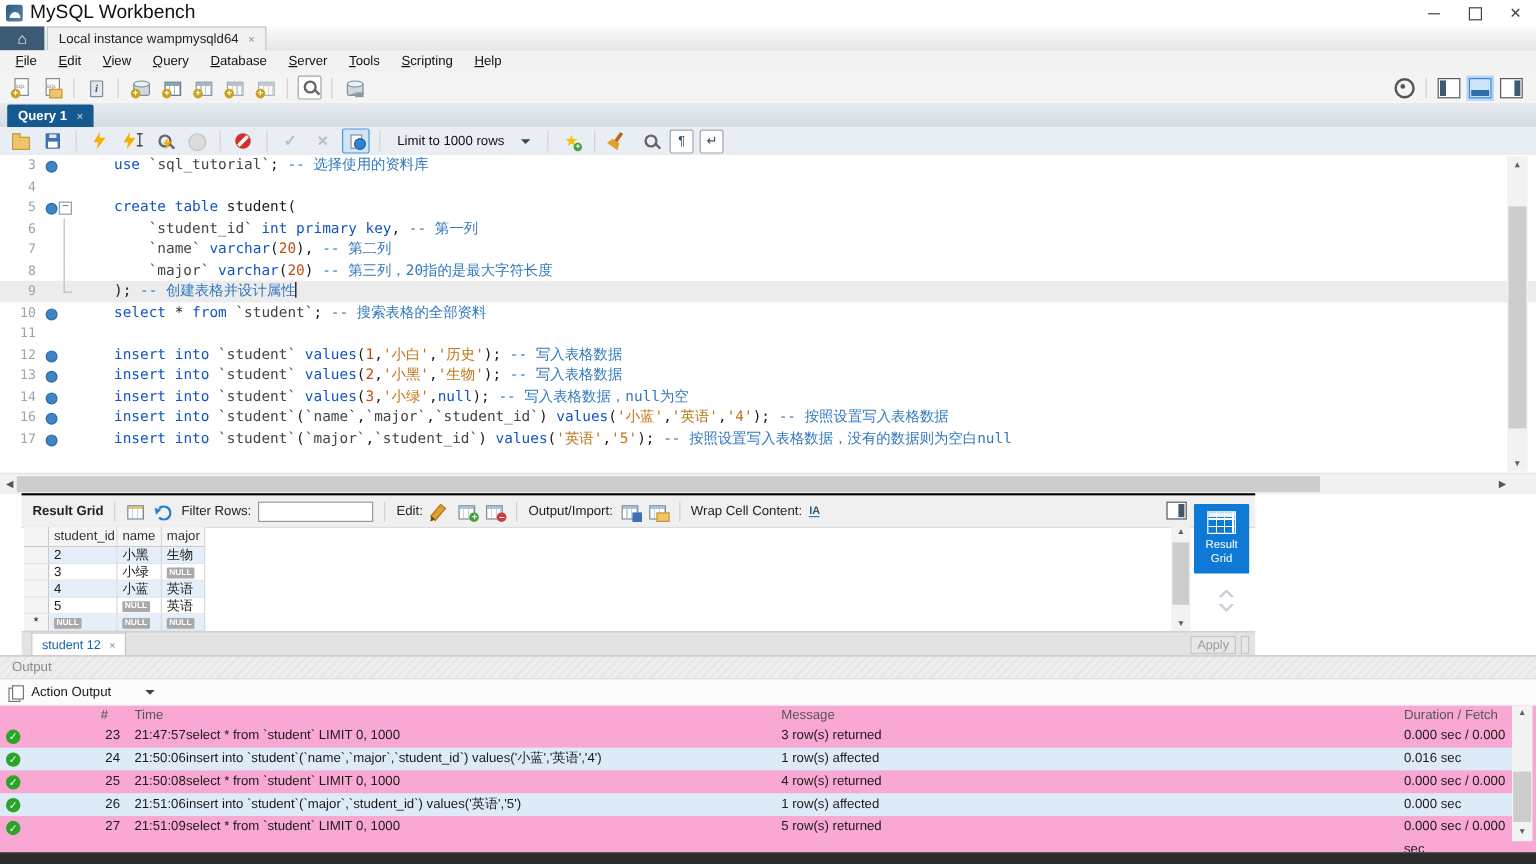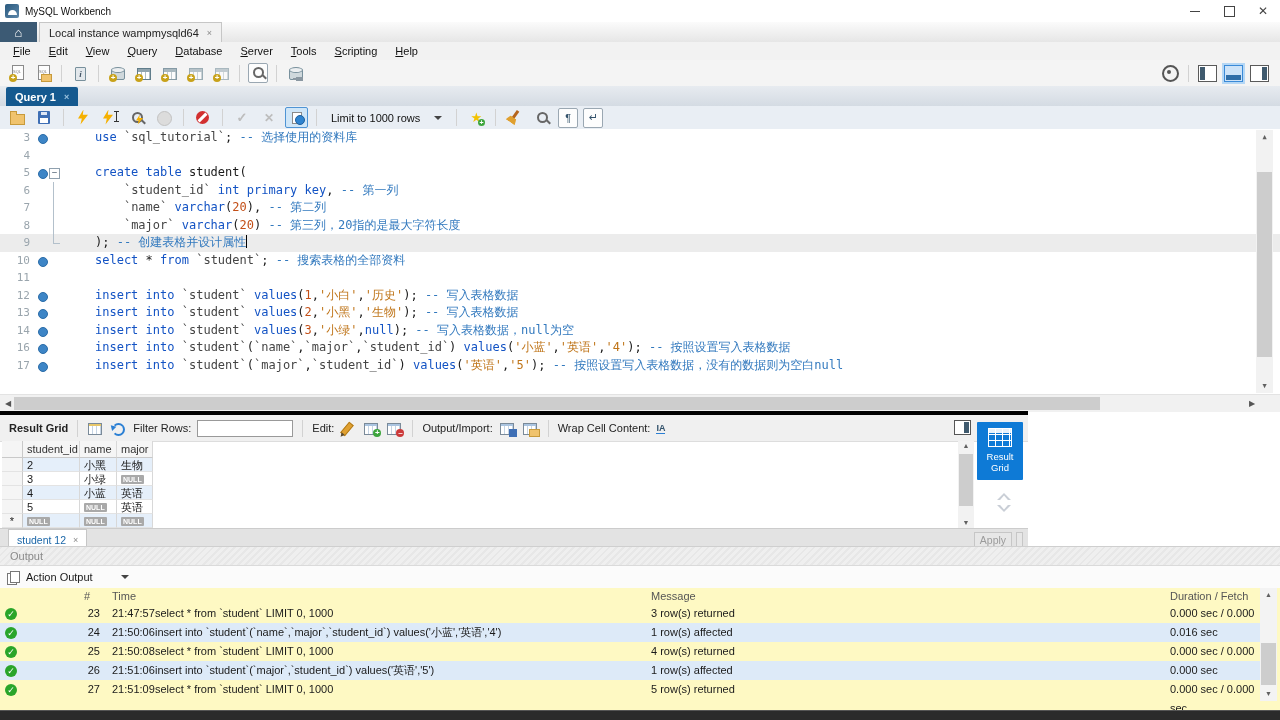--- a/index.html
+++ b/index.html
@@ -5,21 +5,21 @@
   html,body{margin:0;padding:0;background:#888;}
   #app{position:relative;width:1280px;height:720px;background:#fff;overflow:hidden;
        font-family:"Liberation Sans",sans-serif;font-size:11px;color:#1a1a1a;
        -webkit-font-smoothing:antialiased;}
   .sep{width:1px;height:17px;background:#d2d2d2;margin:0 3px;}
 
   
   .titlebar{position:absolute;left:0;top:0;right:0;height:22px;background:#fff;display:flex;align-items:center;padding-left:5px;}
   .applogo{width:14px;height:14px;border-radius:2px;background:linear-gradient(135deg,#29597e,#5e88ab);position:relative;margin-right:6px;}
   .applogo::after{content:'';position:absolute;left:3px;top:6px;width:9px;height:5px;background:#fff;border-radius:50% 50% 0 0/100% 100% 0 0;}
-  .title-text{font-size:10px;color:#111;}
+  .title-text{font-size:16px;color:#111;}
   .winbtns{margin-left:auto;display:flex;height:22px;}
   .winbtn{width:34px;height:22px;display:flex;align-items:center;justify-content:center;color:#333;}
   .glyph-min{width:10px;height:1px;background:#444;}
   .glyph-max{width:9px;height:9px;border:1px solid #444;}
   .glyph-close{font-size:12px;color:#444;line-height:1;}
 
   
   .conntabs{position:absolute;left:0;top:22px;right:0;height:20px;background:linear-gradient(#fbfbfb,#e6e6e6);border-bottom:1px solid #cfcfcf;display:flex;align-items:flex-end;}
   .hometab{width:37px;height:20px;background:#3c5a74;color:#fff;display:flex;align-items:center;justify-content:center;font-size:13px;}
   .conntab{height:19px;margin-left:2px;background:#f1f1f1;border:1px solid #c6c6c6;border-bottom:none;display:flex;align-items:center;gap:8px;padding:0 9px;font-size:11px;color:#222;}
@@ -108,21 +108,21 @@
   .vscroll{position:absolute;right:7px;top:1px;width:17px;height:263px;background:#f2f2f2;}
   .vthumb{position:absolute;left:1px;right:1px;background:#cdcdcd;}
   .sarrow{position:absolute;left:0;right:0;text-align:center;color:#606060;font-size:7px;line-height:14px;height:14px;}
 
   
   .hscroll{position:absolute;left:0;top:394px;width:1280px;height:17px;background:#f1f1f1;border-top:1px solid #e3e3e3;}
   .hthumb{position:absolute;left:14px;width:1086px;top:2px;bottom:2px;background:#cdcdcd;}
   .harrow{position:absolute;top:0;width:12px;height:17px;color:#555;font-size:8px;line-height:17px;text-align:center;}
 
   
-  .result{position:absolute;left:0;top:411px;width:1028px;height:135px;background:#fff;border-top:4px solid #000000;box-sizing:border-box;}
+  .result{position:absolute;left:18px;top:411px;width:1028px;height:135px;background:#fff;border-top:2px solid #000000;box-sizing:border-box;}
   .rg-toolbar{position:absolute;left:0;top:0;right:0;height:26px;background:#f0f0f0;border-bottom:1px solid #ddd;display:flex;align-items:center;font-size:11px;padding-left:9px;gap:6px;color:#222;}
   .rg-title{font-weight:bold;}
   .filter-input{width:90px;height:15px;border:1px solid #999;background:#fff;font-size:11px;padding:0 2px;}
   .micon{width:17px;height:15px;position:relative;display:inline-block;}
   .gsm{position:absolute;left:1px;top:2px;width:12px;height:10px;border:1px solid #7a8a99;background-image:linear-gradient(#aac4e0 2px,transparent 2px),repeating-linear-gradient(90deg,transparent 0 3px,#c5d4e4 3px 4px);background-color:#fff;}
   .gsm2{background-image:linear-gradient(#e8c76a 2px,transparent 2px),repeating-linear-gradient(90deg,transparent 0 3px,#c5d4e4 3px 4px);}
   .ovr{position:absolute;right:-1px;bottom:-1px;width:8px;height:8px;border-radius:50%;color:#fff;font:bold 8px/8px "Liberation Sans",sans-serif;text-align:center;}
   .ovr.green{background:#3da53d;} .ovr.red{background:#cc3b3b;}
   .ovr.green::after{content:'+';} .ovr.red::after{content:'–';}
   .minifloppy{position:absolute;right:-1px;bottom:-1px;width:8px;height:8px;background:#3f6fb5;}
@@ -148,21 +148,21 @@
   .rg-side-btn{position:absolute;right:5px;top:7px;width:46px;height:58px;background:var(--accent);color:#fff;text-align:center;font-size:9.5px;line-height:11px;border-radius:1px;}
   .rg-gridico{margin:6px auto 4px;width:22px;height:17px;border:1px solid #fff;background-image:linear-gradient(rgba(255,255,255,.9) 4px,transparent 4px),repeating-linear-gradient(90deg,transparent 0 6px,#fff 6px 7px),repeating-linear-gradient(transparent 0 5px,#fff 5px 6px);}
   .chev{position:absolute;width:14px;height:7px;}
   .chev::before{content:'';position:absolute;left:0;top:0;width:14px;height:7px;clip-path:polygon(0 100%,50% 0,100% 100%,78% 100%,50% 35%,22% 100%);background:#c9ced6;}
   .chev.down::before{clip-path:polygon(0 0,22% 0,50% 65%,78% 0,100% 0,50% 100%);}
   .applybtn{position:absolute;top:117px;height:15px;background:#e7e7e7;border:1px solid #c6c6c6;color:#9b9b9b;font-size:10.5px;text-align:center;line-height:14px;box-sizing:border-box;}
   .rg-tabs{position:absolute;left:0;top:113px;right:0;height:22px;background:#e3e3e3;border-top:1px solid #cccccc;display:flex;align-items:flex-end;box-sizing:border-box;}
   .rtab{height:20px;margin-left:8px;background:#ffffff;border:1px solid #c6c6c6;border-bottom:none;display:flex;align-items:center;gap:7px;padding:0 8px;font-size:10.5px;color:#1a66a8;}
 
   
-  .output{position:absolute;left:0;top:546px;width:1280px;height:164px;background:#fef9c3;text-decoration:underline;}
+  .output{position:absolute;left:0;top:546px;width:1280px;height:164px;background:#f9a8d4;text-decoration:underline;}
   .out-band{position:absolute;left:0;top:0;right:0;height:20px;background:repeating-linear-gradient(135deg,#e7e7e7 0 2px,#efefef 2px 5px);border-top:1px solid #cfcfcf;border-bottom:1px solid #dadada;line-height:19px;color:#8a8a8a;padding-left:10px;box-sizing:border-box;}
   .out-toolbar{position:absolute;left:0;top:20px;right:0;height:22px;background:#fbfbfb;display:flex;align-items:center;font-size:11px;padding-left:7px;gap:7px;}
   .pages{width:12px;height:13px;position:relative;}
   .pages::before{content:'';position:absolute;left:0;top:2px;width:8px;height:10px;background:#fff;border:1px solid #777;}
   .pages::after{content:'';position:absolute;left:3px;top:0;width:8px;height:10px;background:#fff;border:1px solid #777;}
   .out-head{position:absolute;left:0;top:42px;right:20px;height:16px;color:#555;}
   .o-col{position:absolute;top:0;line-height:16px;}
   .o-row{position:absolute;left:0;right:20px;height:19px;line-height:19px;}
   .o-row.alt{background:var(--outalt);}
   .ok-ico{position:absolute;left:5px;top:3.5px;width:12px;height:12px;border-radius:50%;background:var(--ok);color:#fff;font-size:9px;line-height:12px;text-align:center;}

